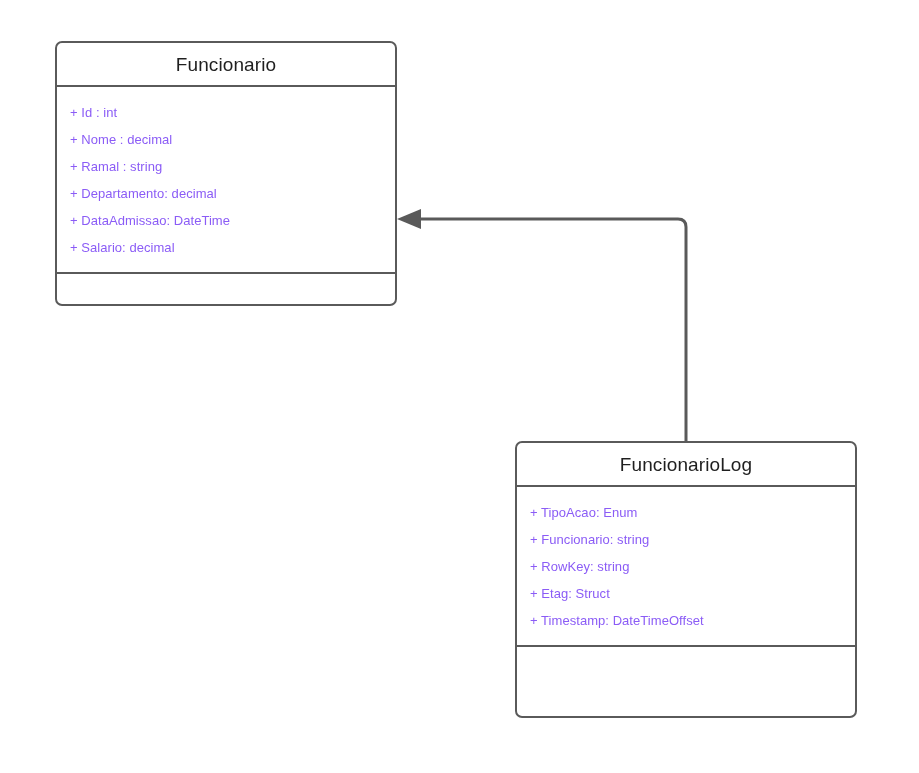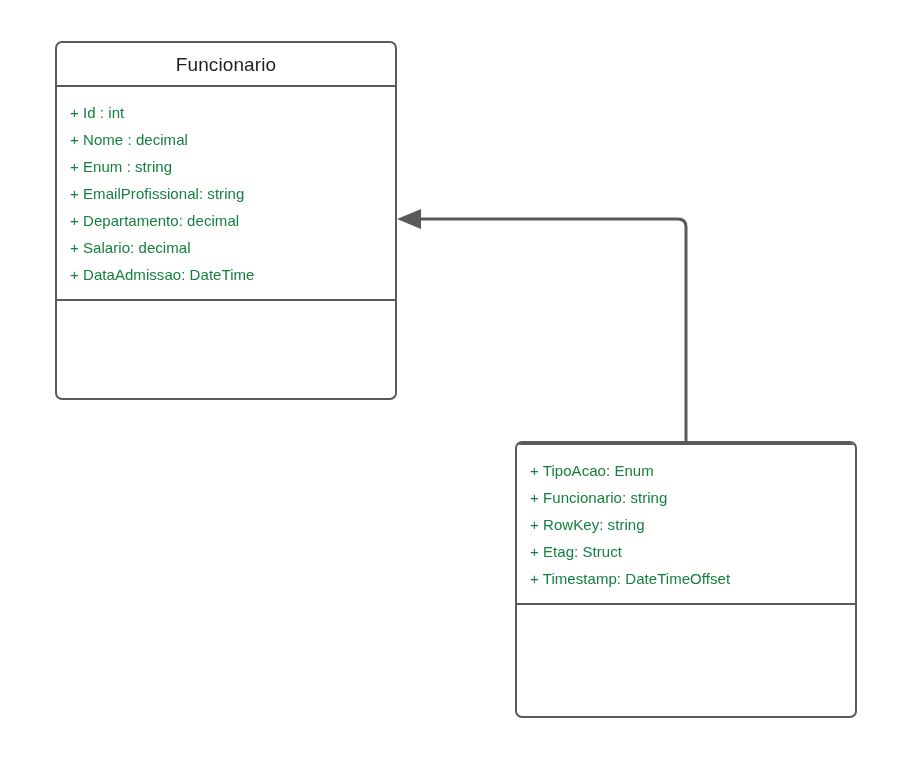--- a/index.html
+++ b/index.html
@@ -53,22 +53,22 @@
     flex: none;
   }
 
   .uml-attributes {
     box-sizing: border-box;
     padding: 12px 0 11px 13px;
     flex: none;
   }
 
   .uml-attr {
-    color: #15803d;
-    font-size: 15px;
+    color: #8b5cf6;
+    font-size: 13px;
     line-height: 27px;
     white-space: pre;
     letter-spacing: 0.05px;
   }
 
   .uml-methods {
     flex: 1 1 auto;
     min-height: 0;
   }
 
@@ -81,37 +81,37 @@
     height: 773px;
     pointer-events: none;
     overflow: visible;
   }
 </style>
 </head>
 <body>
 
 <div id="diagram-canvas">
 
-  <div class="uml-class" id="class-funcionario" style="left:55px; top:41px; width:342px; height:359px;">
+  <div class="uml-class" id="class-funcionario" style="left:55px; top:41px; width:342px; height:265px;">
     <div class="uml-title">Funcionario</div>
     <div class="uml-divider"></div>
     <div class="uml-attributes">
       <div class="uml-attr">+ Id : int</div>
       <div class="uml-attr">+ Nome : decimal</div>
-      <div class="uml-attr">+ Enum : string</div>
-      <div class="uml-attr">+ EmailProfissional: string</div>
+      <div class="uml-attr">+ Ramal : string</div>
       <div class="uml-attr">+ Departamento: decimal</div>
+      <div class="uml-attr">+ DataAdmissao: DateTime</div>
       <div class="uml-attr">+ Salario: decimal</div>
-      <div class="uml-attr">+ DataAdmissao: DateTime</div>
     </div>
     <div class="uml-divider"></div>
     <div class="uml-methods"></div>
   </div>
 
   <div class="uml-class" id="class-funcionariolog" style="left:515px; top:441px; width:342px; height:277px;">
+    <div class="uml-title">FuncionarioLog</div>
     <div class="uml-divider"></div>
     <div class="uml-attributes">
       <div class="uml-attr">+ TipoAcao: Enum</div>
       <div class="uml-attr">+ Funcionario: string</div>
       <div class="uml-attr">+ RowKey: string</div>
       <div class="uml-attr">+ Etag: Struct</div>
       <div class="uml-attr">+ Timestamp: DateTimeOffset</div>
     </div>
     <div class="uml-divider"></div>
     <div class="uml-methods"></div>

